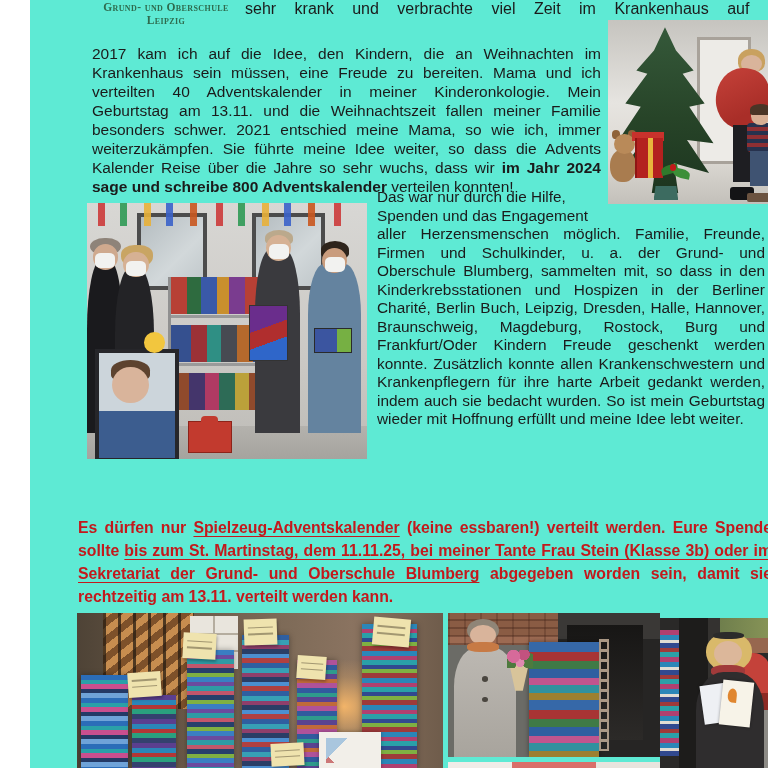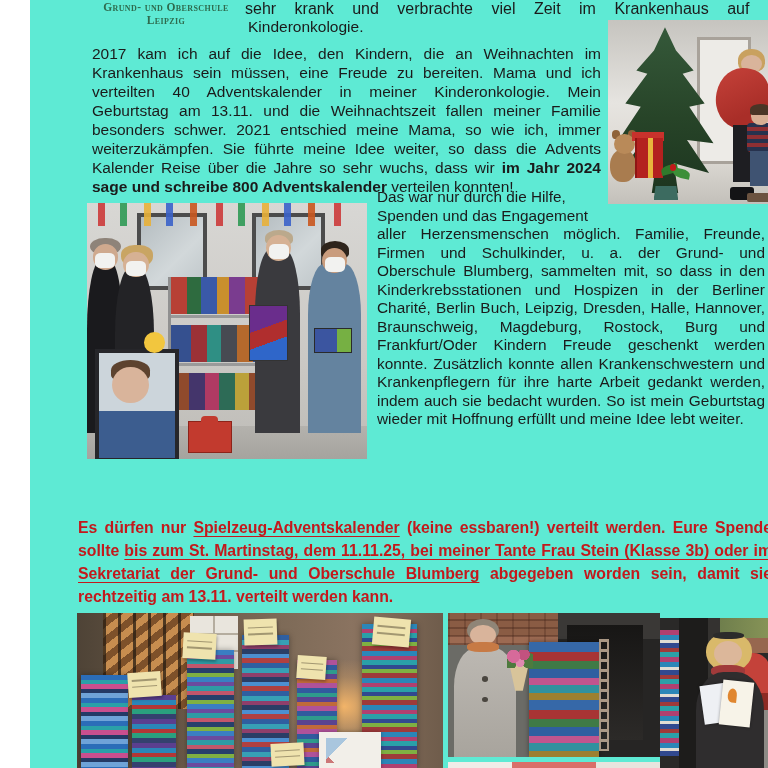--- a/index.html
+++ b/index.html
@@ -172,21 +172,20 @@
 <body>
 
 <div class="page">
 
   <div class="abs logo">
     <div>Grund- und Oberschule</div>
     <div>Leipzig</div>
   </div>
 
   <div class="abs intro1">sehr krank und verbrachte viel Zeit im Krankenhaus auf der</div>
-  <div class="abs intro2">Kinderonkologie.</div>
 
   <div class="abs photo ph-tree">
     <div class="abs t-bg"></div>
     <div class="abs t-door"></div>
     <div class="abs t-posters"></div>
     <div class="abs t-floor"></div>
     <div class="abs t-tree"></div>
     <div class="abs t-bucket"></div>
     <div class="abs t-w-hair"></div>
     <div class="abs t-w-head"></div>

